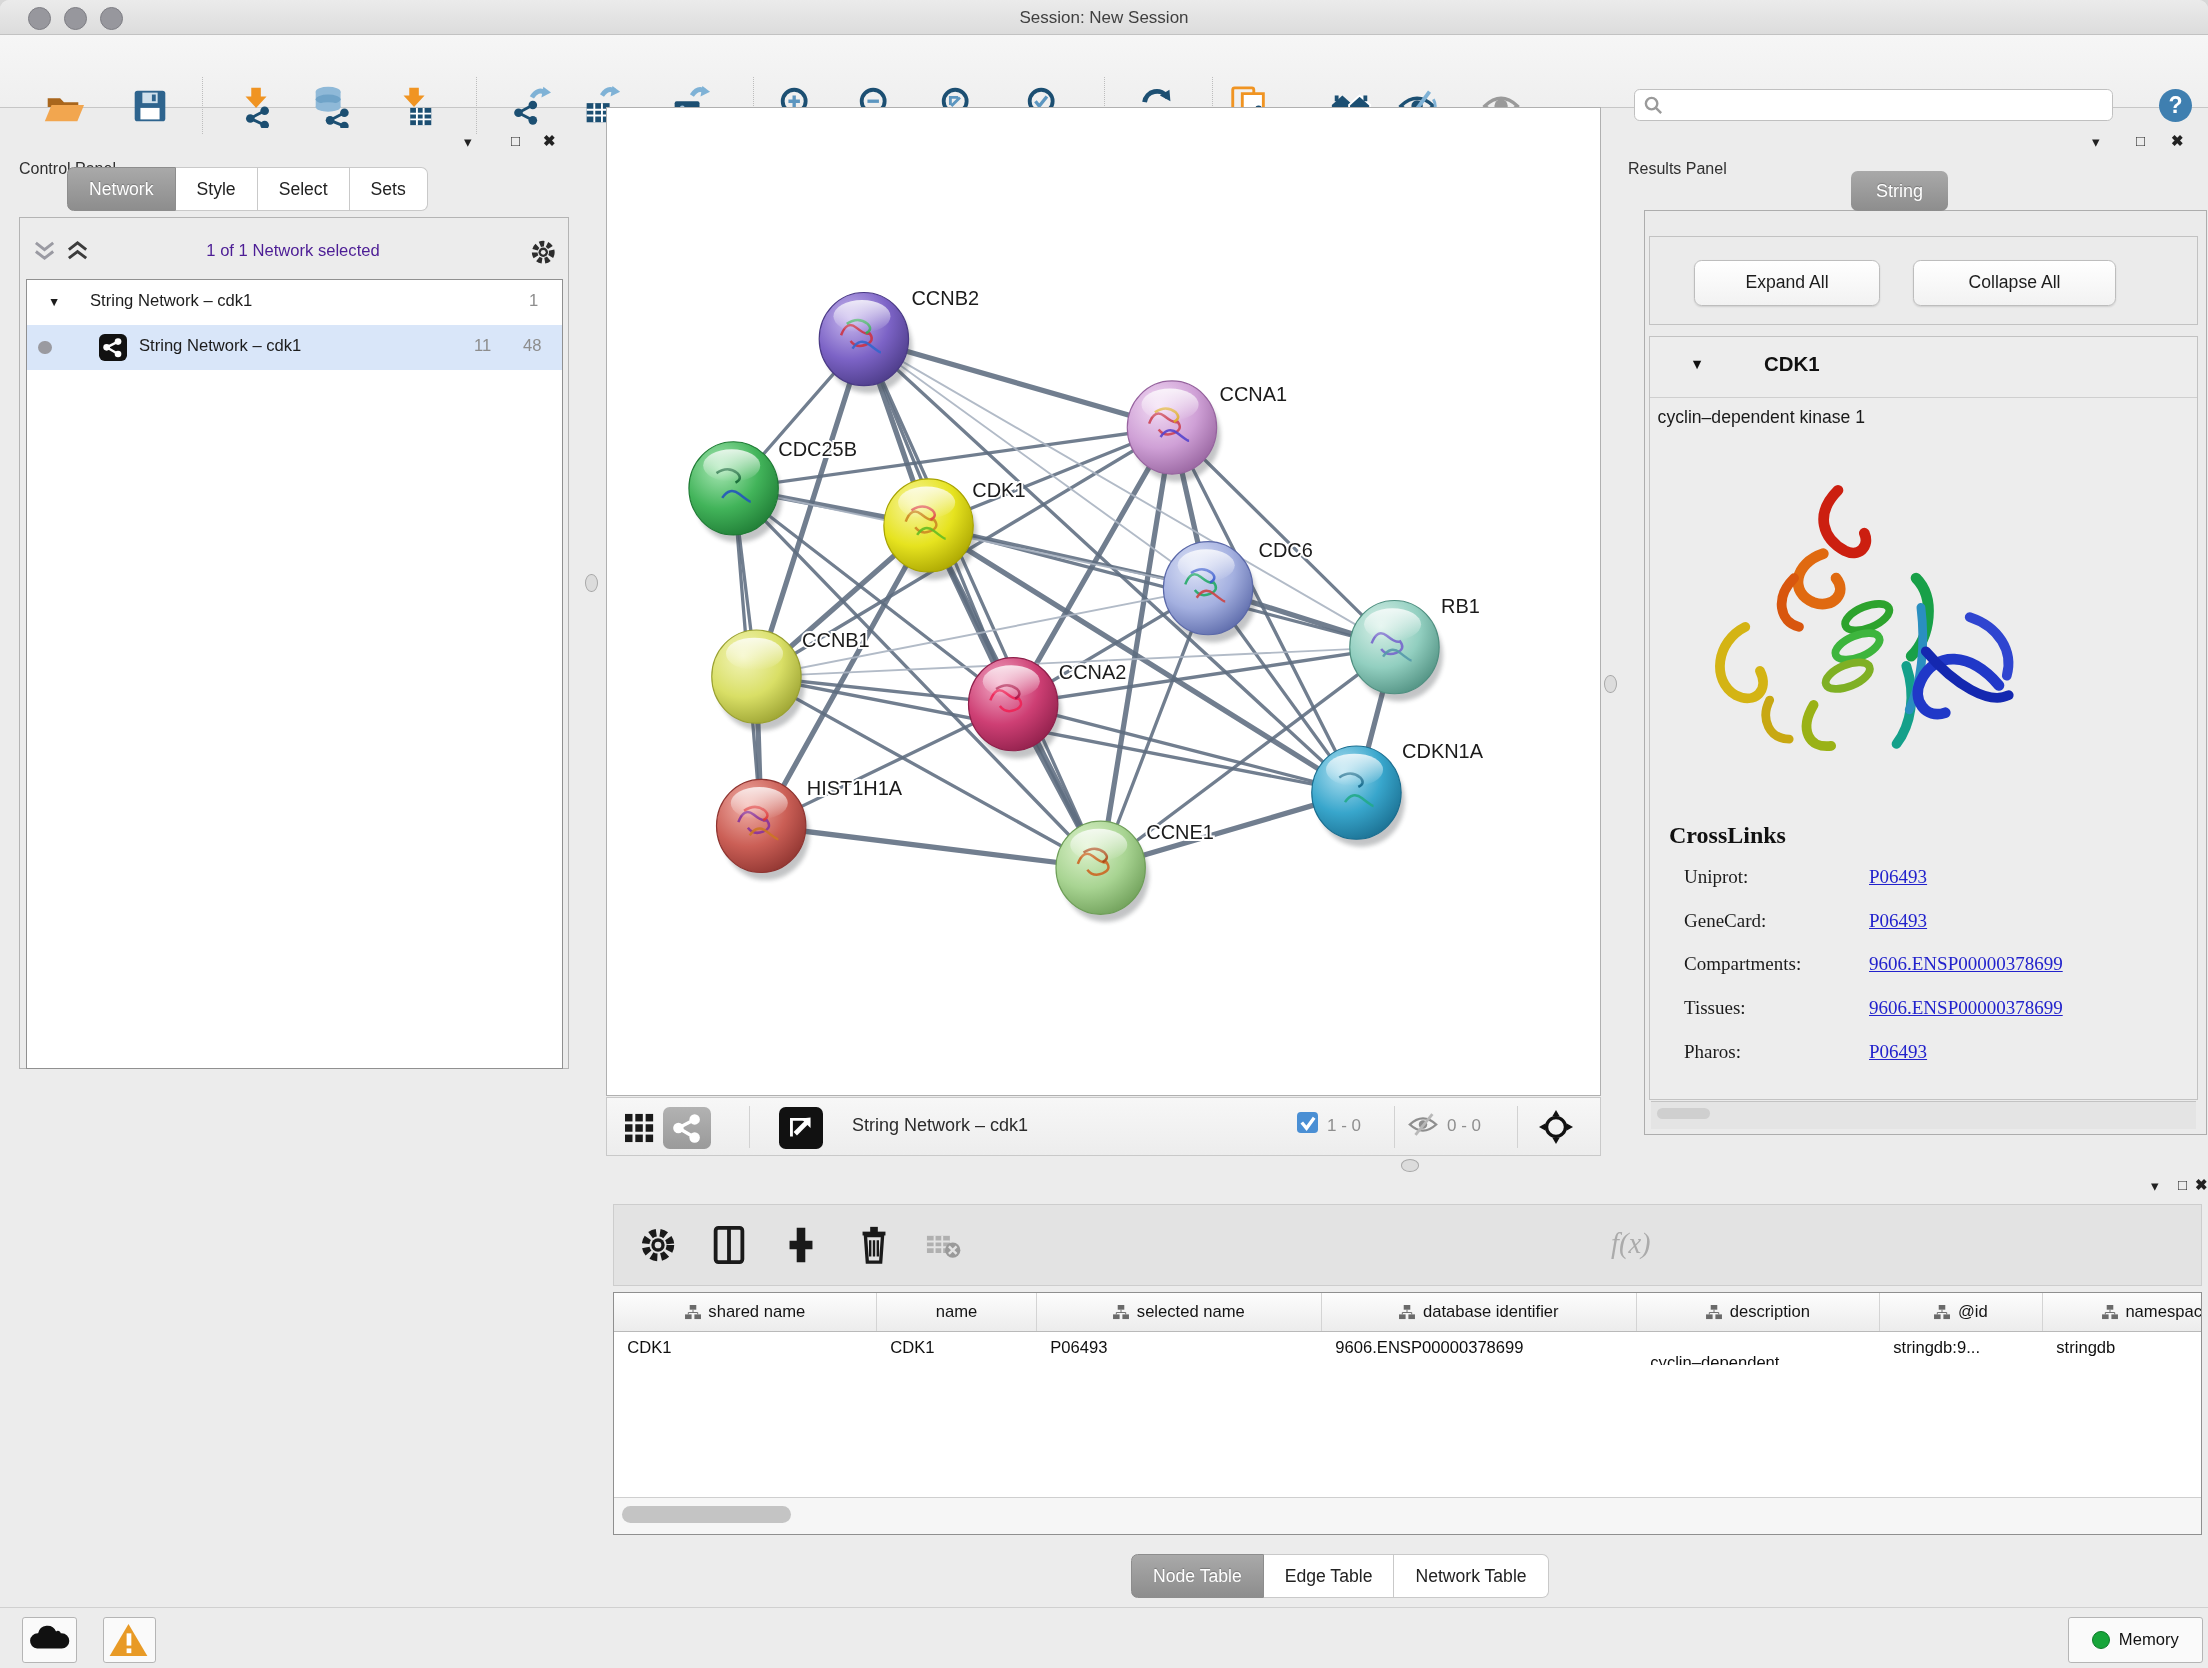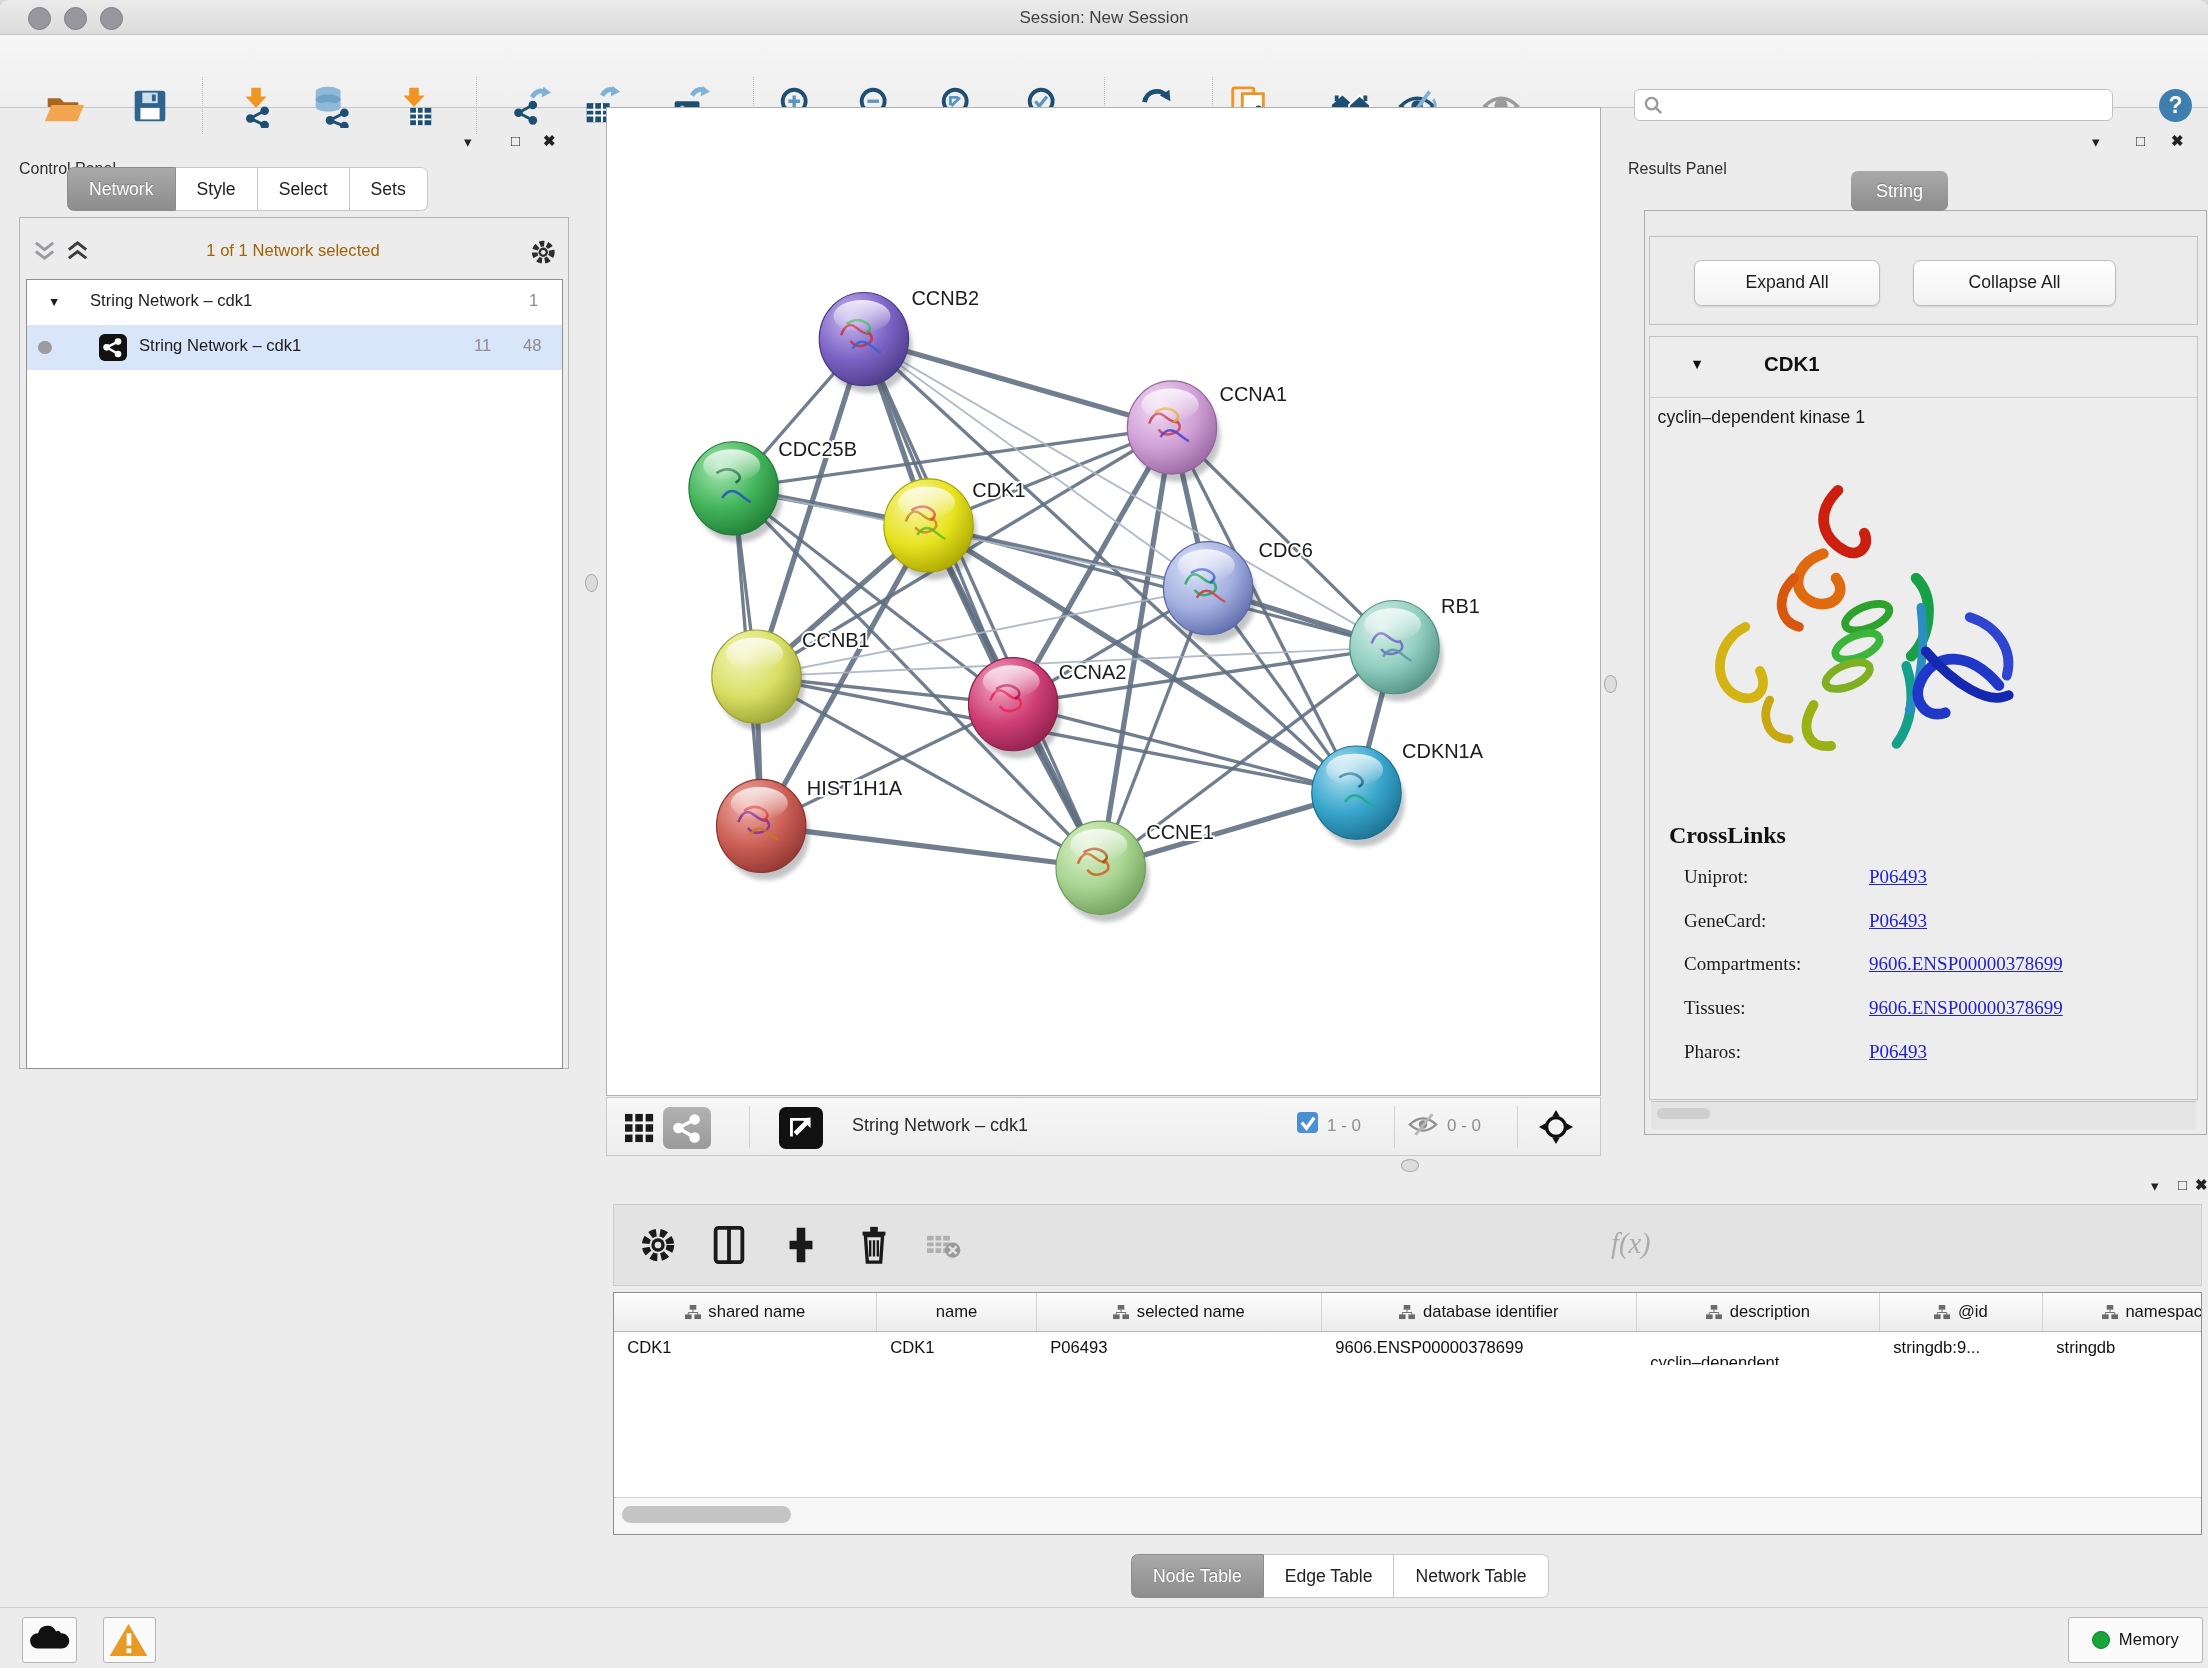--- a/index.html
+++ b/index.html
@@ -32,21 +32,21 @@
   .seg:first-child{border-left:1px solid #c9c9c9;border-radius:6.7px 0 0 6.7px;}
   .seg:last-child{border-radius:0 6.7px 6.7px 0;}
   .seg.active{background:linear-gradient(#a9a9a9,#8d8d8d);color:#fff;border-color:#8d8d8d;
       text-shadow:0 -1px 1px rgba(0,0,0,.25);}
   
   #cp-title{left:19px;top:132px;}
   #cp-menu{left:464px;top:133px;} #cp-float{left:511px;top:132px;} #cp-close{left:543px;top:132px;font-weight:bold;}
   #cp-tabs{left:67px;top:167px;}
   #cp-box{left:19px;top:217px;width:548px;height:850px;background:#ececec;border:1px solid #b4b4b4;}
   #cp-subhdr{left:19px;top:228px;width:548px;height:49px;}
-  #cp-status{position:absolute;left:0;top:13.3px;width:100%;text-align:center;font-size:16.6px;color:#a16207;}
+  #cp-status{position:absolute;left:0;top:13.3px;width:100%;text-align:center;font-size:16.6px;color:#4c1d95;}
   #cp-tree{left:26px;top:279px;width:535px;height:788px;background:#fff;border:1.4px solid #909090;}
   .trow{position:relative;width:100%;height:45px;}
   .trow.sel{background:#d9e6f9;}
   .tlabel{position:absolute;font-size:16.6px;color:#1c1c1c;top:11.4px;}
   .tnum{position:absolute;font-size:16.6px;color:#8d8d8d;top:11.4px;}
   
   #canvas{left:606px;top:107px;width:995px;height:989px;background:#fff;border:1px solid #b0b0b0;box-sizing:border-box;}
   .nlabel{font-size:21px;fill:#1b1b1b;paint-order:stroke;stroke:#ffffff;stroke-width:4px;
       font-family:"Liberation Sans",sans-serif;}
   #canvasbar{left:606px;top:1097px;width:995px;height:59px;background:linear-gradient(#f7f7f7,#ededed);

